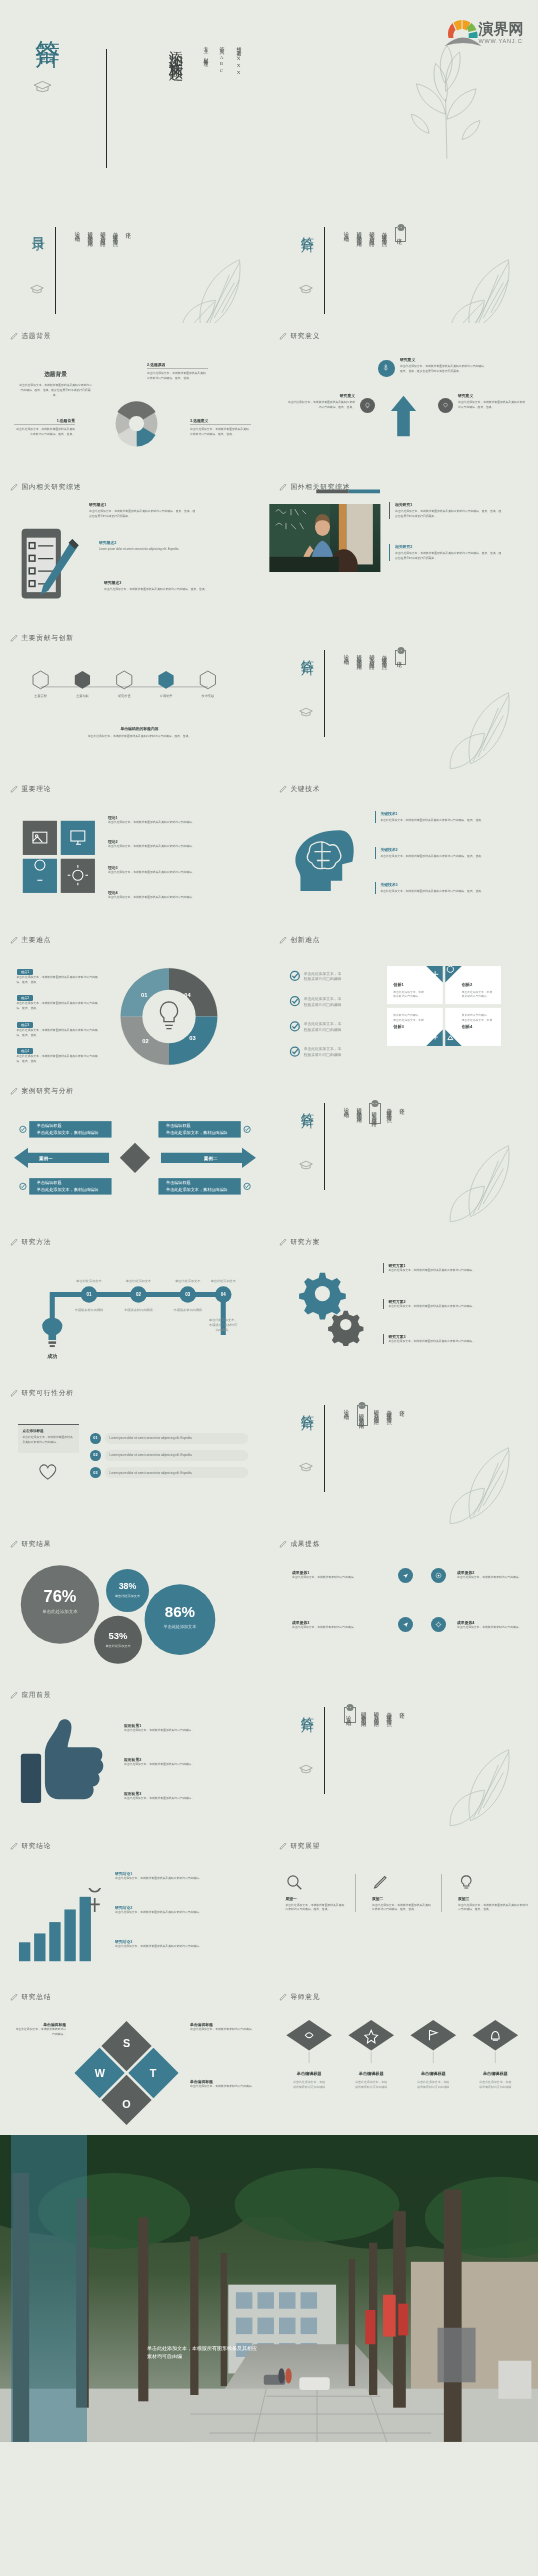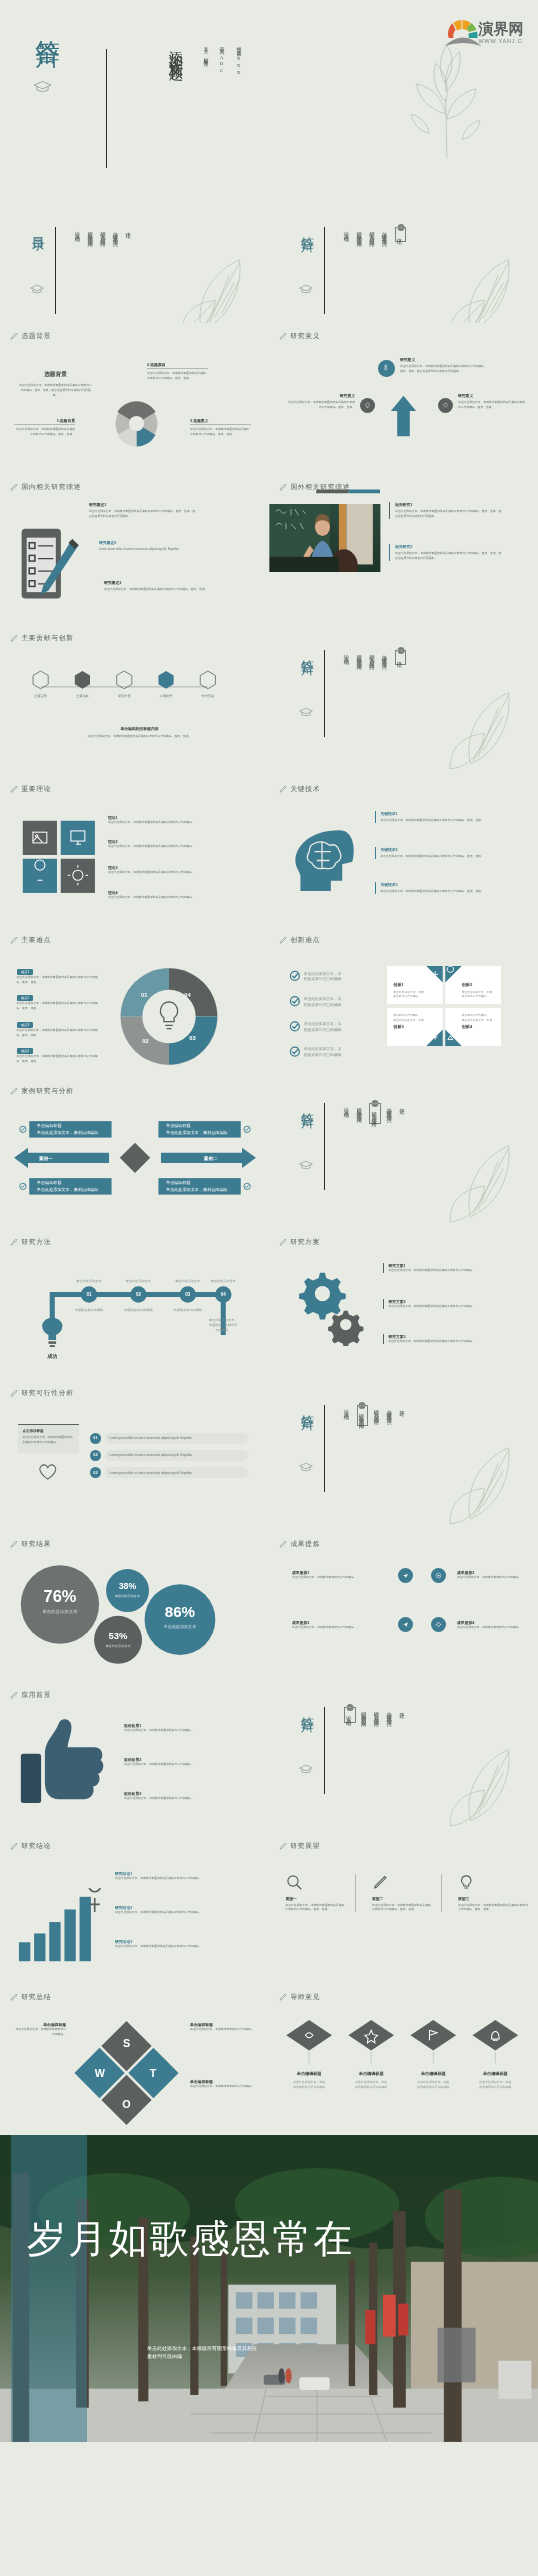--- a/index.html
+++ b/index.html
@@ -1129,18 +1129,17 @@
       </g>
       <rect x="690" y="304" width="60" height="86" fill="#72757a" opacity=".8"></rect>
       <rect x="786" y="356" width="52" height="60" fill="#d6d7d2"></rect>
 
       <rect x="472" y="382" width="48" height="20" rx="5" fill="#e4e5e1"></rect>
       <rect x="416" y="378" width="34" height="16" rx="4" fill="#6b6f72"></rect>
       <ellipse cx="444" cy="380" rx="5" ry="12" fill="#4a4a52"></ellipse>
       <ellipse cx="455" cy="380" rx="5" ry="12" fill="#b9553f"></ellipse>
     </svg>
     <div class="band"></div>
-    <div class="big">岁月如歌感恩常在</div>
     <div class="sub">单击此处添加文本，本模版所有图形线条及其相应素材均可自由编</div>
   </div>
 
 </div>
 
 
 </body></html>

